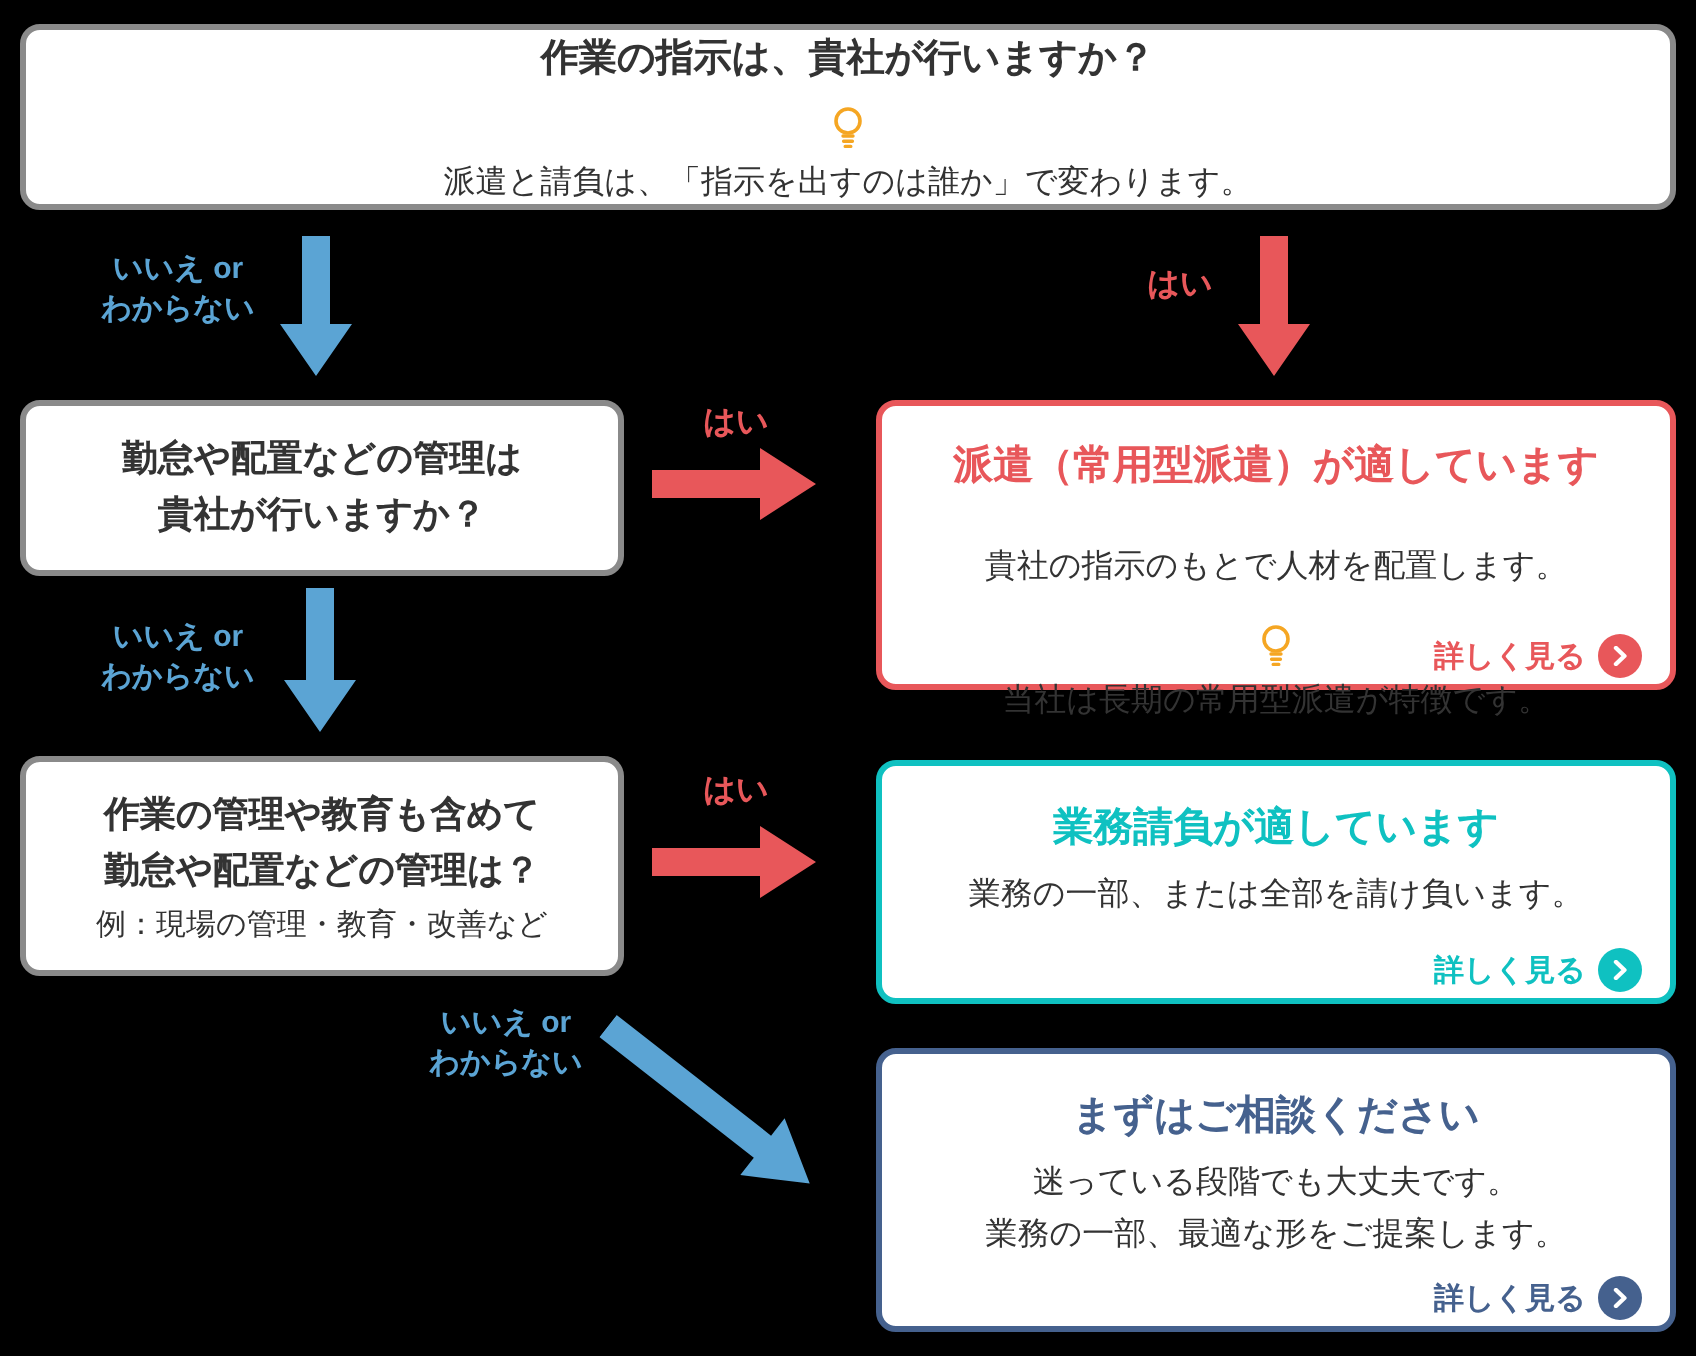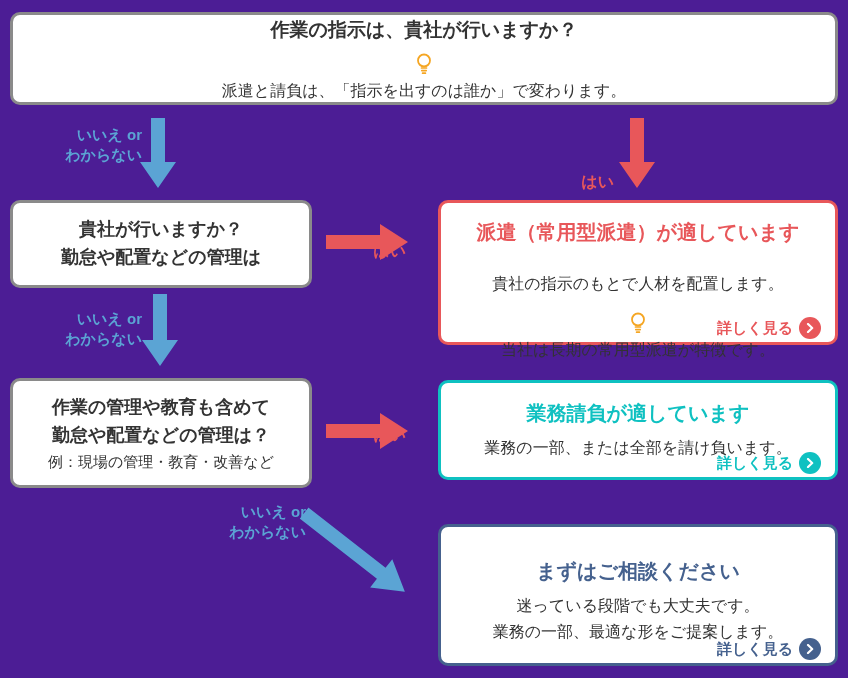--- a/index.html
+++ b/index.html
@@ -1,39 +1,39 @@
 <!DOCTYPE html>
 <html style="--red: #E8575A; --blue: #5BA4D4; --teal: #0FC1C1; --navy: #45618E; --gray: #8A8A8A; --orange: #F5A623; --text: #333333;"><head>
 <meta charset="utf-8">
 <style>
   html,body{margin:0;padding:0;background:#ffffff;}
   body{font-family:"Liberation Sans",sans-serif;color:var(--text,#333);}
-  .stage{position:relative;width:848px;height:678px;background:#4c1d95;overflow:hidden;}
+  .stage{position:relative;width:848px;height:678px;background:#000000;overflow:hidden;}
 
   .box{position:absolute;box-sizing:border-box;background:#fff;border-radius:10px;
        display:flex;flex-direction:column;align-items:center;justify-content:center;text-align:center;}
   .gray-box{border:3px solid var(--gray);}
   .red-box{border:3px solid var(--red);}
   .teal-box{border:3px solid var(--teal);}
   .navy-box{border:3px solid var(--navy);}
 
   .q-title{font-weight:bold;font-size:19px;color:#333;line-height:1.55;}
   .q-line{font-weight:bold;font-size:18px;color:#333;line-height:1.55;}
   .q-example{font-size:15px;color:#333;margin-top:4px;}
   .note-row{display:flex;align-items:center;justify-content:center;gap:6px;margin-top:8px;font-size:16px;color:#333;flex-direction:column;}
   .body-text{font-size:16px;color:#333;line-height:1.6;}
 
   .r-title{font-weight:bold;font-size:20px;margin-top:2px;}
   .red-box .r-title{color:var(--red);}
   .teal-box .r-title{color:var(--teal);}
   .navy-box .r-title{color:var(--navy);}
 
-  .lbl{position:absolute;font-weight:bold;text-align:right;line-height:1.3;font-size:15px;}
+  .lbl{position:absolute;font-weight:bold;text-align:center;line-height:1.3;font-size:15px;}
   .lbl-blue{color:var(--blue);}
-  .lbl-red{color:var(--red);font-size:16px;margin-top:39px;}
+  .lbl-red{color:var(--red);font-size:16px;}
 
   .arrow{position:absolute;}
 
   .more{position:absolute;right:14px;bottom:3px;display:flex;align-items:center;gap:6px;cursor:pointer;}
   .more-text{font-weight:bold;font-size:15px;}
   .red-box .more-text{color:var(--red);}
   .teal-box .more-text{color:var(--teal);}
   .navy-box .more-text{color:var(--navy);}
   .more-circle{width:22px;height:22px;border-radius:50%;display:flex;align-items:center;justify-content:center;}
   .red-box .more-circle{background:var(--red);}
@@ -63,22 +63,22 @@
   <svg class="arrow" style="left:140px;top:118px;" width="36" height="70" viewBox="0 0 36 70">
     <path d="M11 0 h14 v44 h11 L18 70 L0 44 h11 Z" style="fill:var(--blue);"></path>
   </svg>
 
   <div class="lbl lbl-red" style="left:566px;top:133px;width:48px;">はい</div>
   <svg class="arrow" style="left:619px;top:118px;" width="36" height="70" viewBox="0 0 36 70">
     <path d="M11 0 h14 v44 h11 L18 70 L0 44 h11 Z" style="fill:var(--red);"></path>
   </svg>
 
   <div class="box gray-box" style="left:10px;top:200px;width:302px;height:88px;">
+    <div class="q-line">勤怠や配置などの管理は</div>
     <div class="q-line">貴社が行いますか？</div>
-    <div class="q-line">勤怠や配置などの管理は</div>
   </div>
 
   <div class="lbl lbl-red" style="left:330px;top:202px;width:76px;">はい</div>
   <svg class="arrow" style="left:326px;top:223px;" width="82" height="38" viewBox="0 0 82 38">
     <path d="M0 12 H54 V1 L82 19 L54 37 V26 H0 Z" style="fill:var(--red);"></path>
   </svg>
 
   <div class="box red-box" style="left:438px;top:200px;width:400px;height:145px;justify-content:flex-start;padding-top:14px;">
     <div class="r-title">派遣（常用型派遣）が適しています</div>
     <div class="body-text" style="margin-top:25px;">貴社の指示のもとで人材を配置します。</div>
@@ -111,42 +111,42 @@
     <div class="q-line">作業の管理や教育も含めて</div>
     <div class="q-line">勤怠や配置などの管理は？</div>
     <div class="q-example">例：現場の管理・教育・改善など</div>
   </div>
 
   <div class="lbl lbl-red" style="left:330px;top:386px;width:76px;">はい</div>
   <svg class="arrow" style="left:326px;top:412px;" width="82" height="38" viewBox="0 0 82 38">
     <path d="M0 12 H54 V1 L82 19 L54 37 V26 H0 Z" style="fill:var(--red);"></path>
   </svg>
 
-  <div class="box teal-box" style="left:438px;top:380px;width:400px;height:100px;justify-content:flex-start;padding-top:15px;">
+  <div class="box teal-box" style="left:438px;top:380px;width:400px;height:122px;justify-content:flex-start;padding-top:15px;">
     <div class="r-title">業務請負が適しています</div>
     <div class="body-text" style="margin-top:8px;text-align:center;">業務の一部、または全部を請け負います。</div>
     <div class="more">
       <span class="more-text">詳しく見る</span>
       <span class="more-circle">
         <svg width="10" height="10" viewBox="0 0 10 10">
             <path d="M3 1 L7.2 5 L3 9" style="stroke:#fff;stroke-width:2.2;fill:none;stroke-linecap:round;stroke-linejoin:round;"></path>
           </svg>
       </span>
     </div>
   </div>
 
   <div class="lbl lbl-blue" style="left:200px;top:502px;width:106px;">
     <div>いいえ or</div>
     <div>わからない</div>
   </div>
   <svg class="arrow" style="left:304px;top:493px;transform:rotate(38deg);transform-origin:0 20px;" width="130" height="40" viewBox="0 0 130 40">
     <path d="M0 13 H98 V2 L128 20 L98 38 V27 H0 Z" style="fill:var(--blue);"></path>
   </svg>
 
-  <div class="box navy-box" style="left:438px;top:524px;width:400px;height:142px;justify-content:flex-start;padding-top:29px;text-align:right;">
+  <div class="box navy-box" style="left:438px;top:524px;width:400px;height:142px;justify-content:flex-start;padding-top:15px;text-align:right;">
     <div class="r-title">まずはご相談ください</div>
     <div class="body-text" style="margin-top:8px;">迷っている段階でも大丈夫です。</div>
     <div class="body-text">業務の一部、最適な形をご提案します。</div>
     <div class="more">
       <span class="more-text">詳しく見る</span>
       <span class="more-circle">
         <svg width="10" height="10" viewBox="0 0 10 10">
             <path d="M3 1 L7.2 5 L3 9" style="stroke:#fff;stroke-width:2.2;fill:none;stroke-linecap:round;stroke-linejoin:round;"></path>
           </svg>
       </span>

